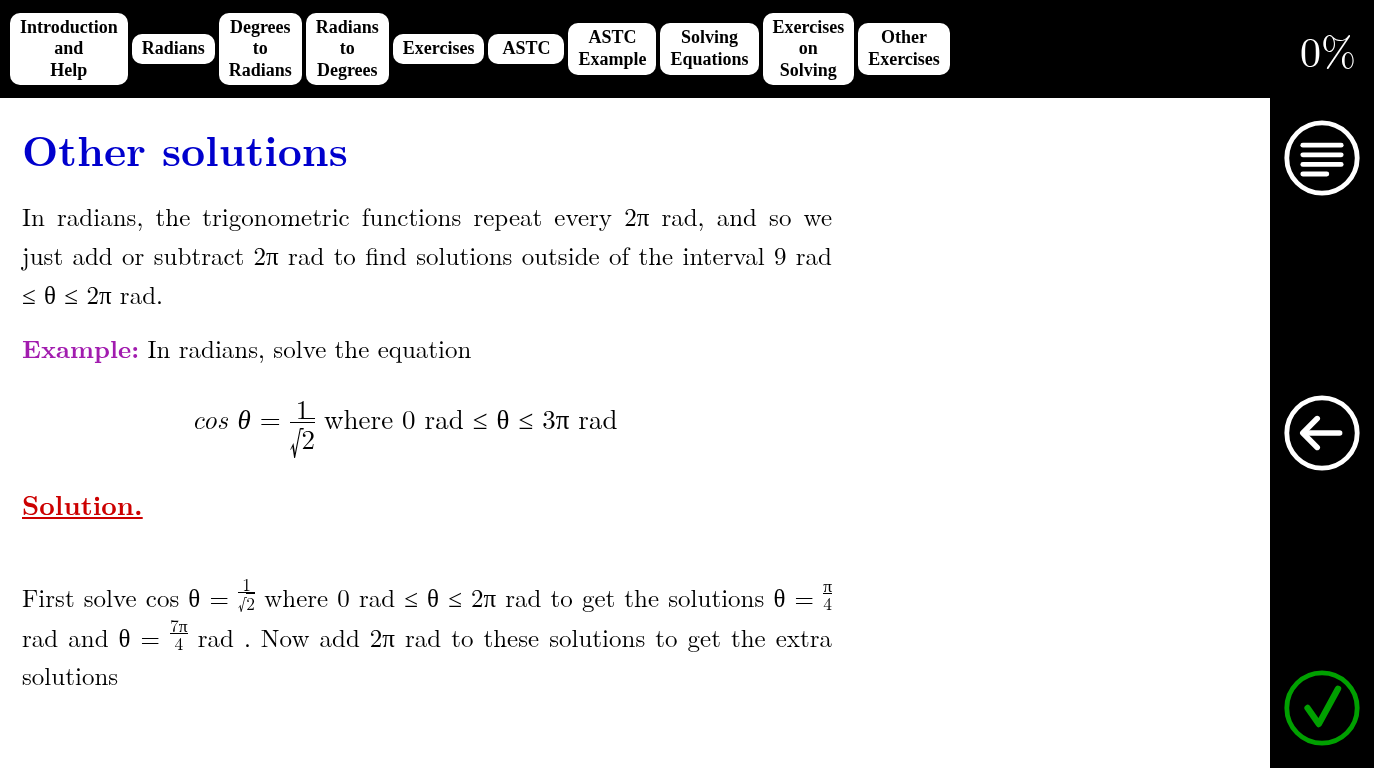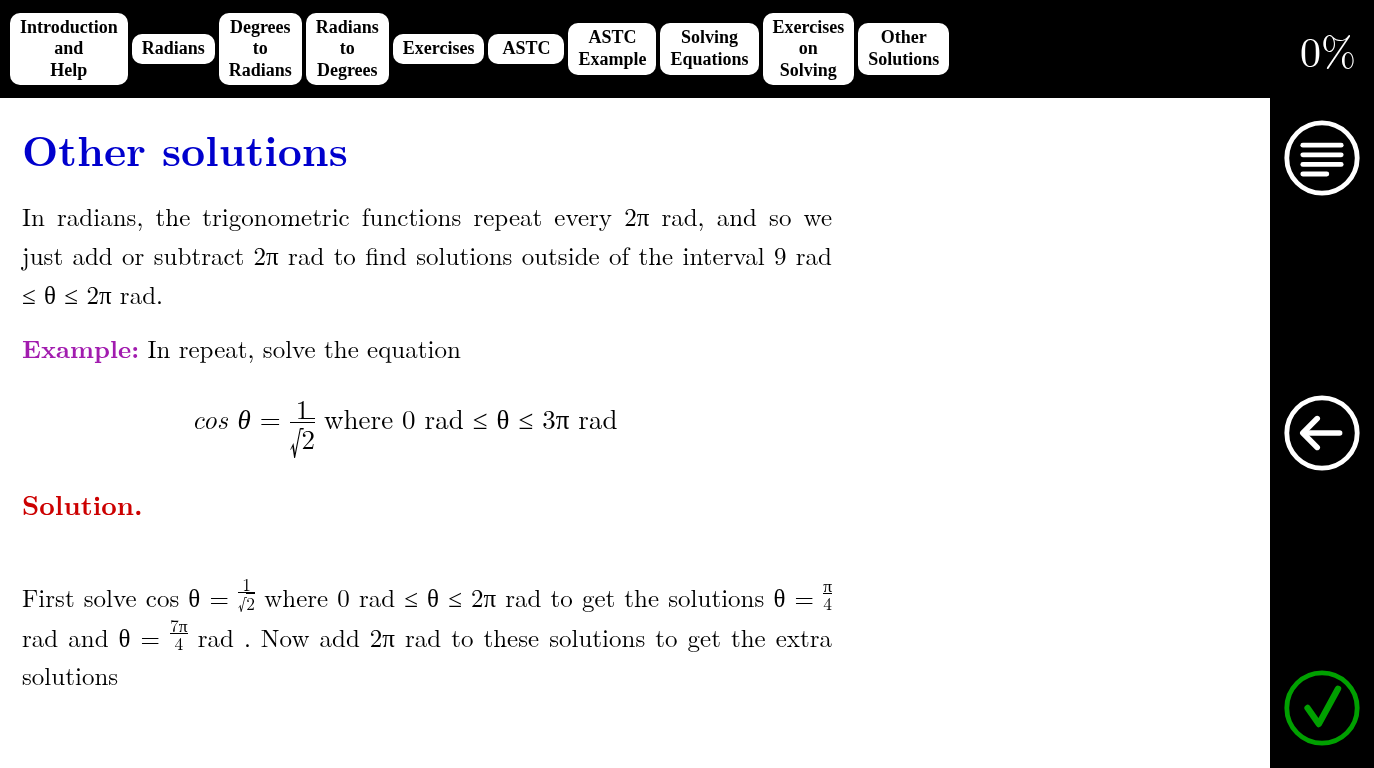--- a/index.html
+++ b/index.html
@@ -67,21 +67,21 @@
     font-size: 42px;
     font-weight: bold;
     margin-bottom: 16px;
   }
   .content p {
     text-align: justify;
     margin-bottom: 16px;
     max-width: 810px;
   }
   .example-label { color: #a21caf; font-weight: bold; }
-  .solution-label { color: #cc0000; font-weight: bold; font-size: 27px; }
+  .solution-label { color: #cc0000; font-weight: bold; font-size: 27px; text-decoration: underline; }
   .eq-block {
     text-align: left;
     padding-left: 170px;
     font-size: 27px;
     margin: 26px 0 30px;
   }
   .frac {
     display: inline-block;
     vertical-align: middle;
     text-align: center;
@@ -140,31 +140,31 @@
     <div class="tab">Exercises</div>
     <div class="tab">ASTC</div>
     <div class="tab">ASTC
 Example</div>
     <div class="tab">Solving
 Equations</div>
     <div class="tab">Exercises
 on
 Solving</div>
     <div class="tab">Other
-Solutions</div>
+Exercises</div>
   </div>
   <div class="progress">0%</div>
 </div>
 
 <div class="main">
   <div class="content">
     <h1>Other solutions</h1>
     <p>In radians, the trigonometric functions repeat every 2π rad, and so we just add or subtract 2π rad to find solutions outside of the interval 9 rad  ≤  θ  ≤  2π rad.</p>
     <p>
-      <span class="example-label">Example:</span><span> In repeat, solve the equation</span>
+      <span class="example-label">Example:</span><span> In radians, solve the equation</span>
     </p>
     <div class="eq-block">
       <span style="font-style:italic">cos θ</span><span>  =  </span><span class="frac"><span class="num">1</span><span class="den"><span class="surd">√</span><span class="rad" style="border-top:1.4px solid #000;">2</span></span></span><span>    where    0 rad  ≤  θ  ≤  3π rad</span>
     </div>
     <p><span class="solution-label">Solution.</span></p>
     <div class="soln-gap"></div>
     <p>
       <span>First solve cos θ  =  </span><span class="sfrac"><span class="num">1</span><span class="den"><span>√</span><span style="border-top:1px solid #000;display:inline-block;">2</span></span></span><span> where 0 rad ≤ θ ≤ 2π rad to get the solutions θ  =  </span><span class="sfrac"><span class="num">π</span><span class="den">4</span></span><span> rad and θ  =  </span><span class="sfrac"><span class="num">7π</span><span class="den">4</span></span><span> rad .  Now add 2π rad to these solutions to get the extra solutions</span>
     </p>
   </div>

